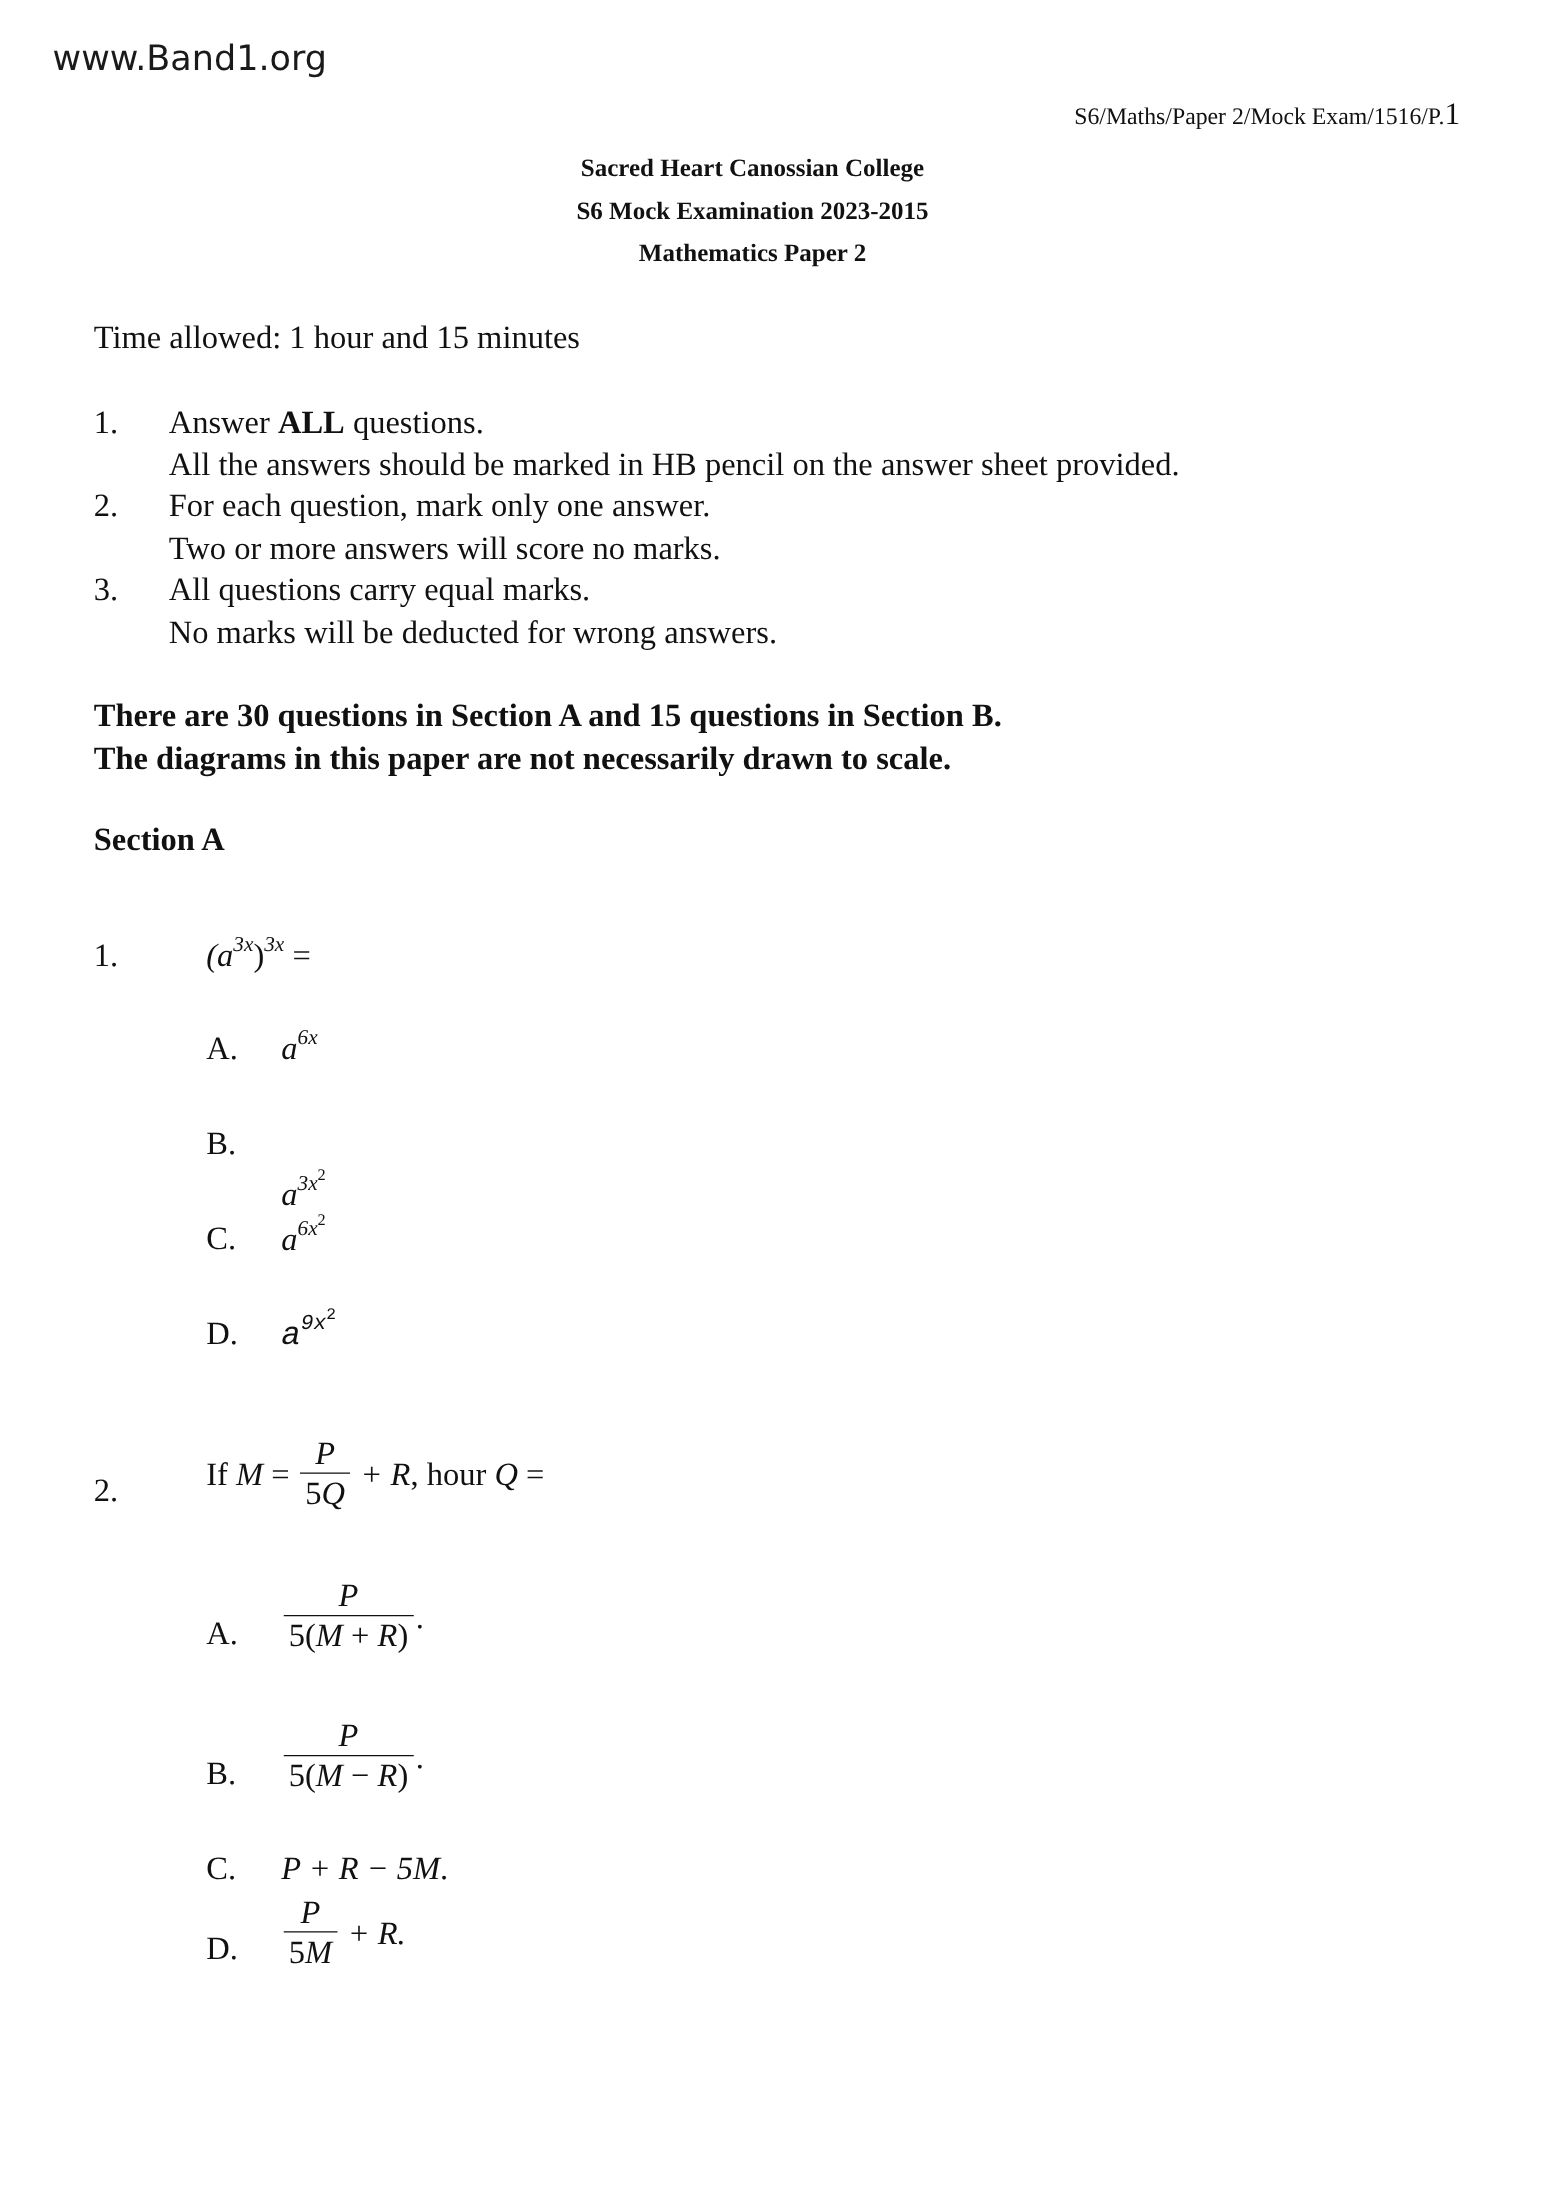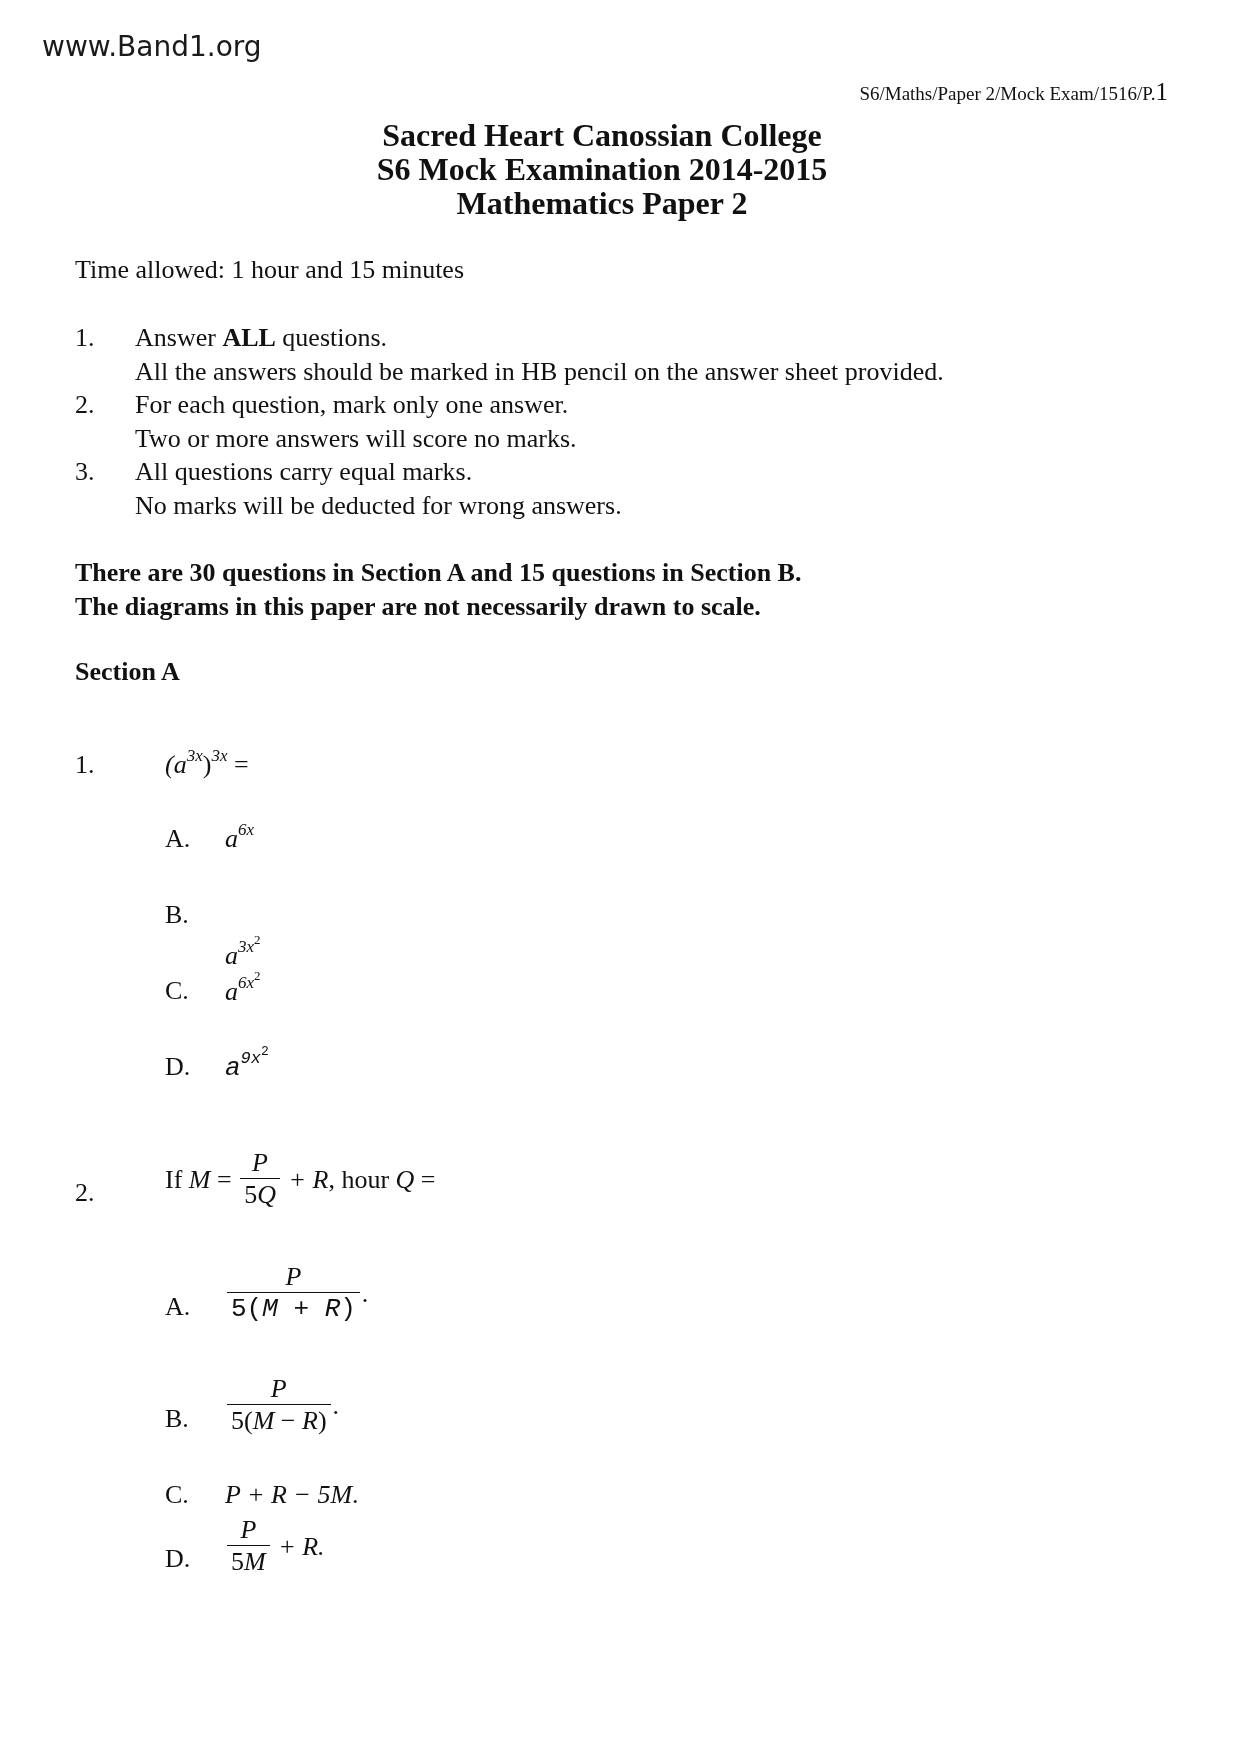--- a/index.html
+++ b/index.html
@@ -1,20 +1,20 @@
 <!DOCTYPE html>
 <html><head>
 <meta charset="utf-8">
 <style>
   html, body { margin: 0; padding: 0; background: #ffffff; }
   body { width: 1240px; height: 1754px; position: relative; overflow: hidden; color: #111; }
   .watermark { position: absolute; left: 42px; top: 30px; font-family: "DejaVu Sans", "Liberation Sans", sans-serif; font-size: 28px; color: #1a1a1a; }
   .ref { position: absolute; right: 72px; top: 78px; font-family: "Liberation Serif", serif; font-size: 19px; }
   .ref .pg { font-size: 25px; }
-  .title-block { position: absolute; left: 0; width: 1204px; top: 118px; text-align: center; font-family: "Liberation Serif", serif; font-weight: bold; font-size: 32px; line-height: 34px; }
+  .title-block { position: absolute; left: 0; width: 1204px; top: 118px; text-align: center; font-family: "Liberation Serif", serif; font-weight: bold; font-size: 20px; line-height: 34px; }
   .title-block div { position: relative; left: 0; }
   .time { position: absolute; left: 75px; top: 255px; font-family: "Liberation Serif", serif; font-size: 26px; }
   .instr { position: absolute; left: 75px; top: 321px; font-family: "Liberation Serif", serif; font-size: 26px; line-height: 33.6px; }
   .instr .row { display: flex; }
   .instr .num { width: 60px; }
   .notes { position: absolute; left: 75px; top: 556px; font-family: "Liberation Serif", serif; font-weight: bold; font-size: 26px; line-height: 34px; }
   .section { position: absolute; left: 75px; top: 657px; font-family: "Liberation Serif", serif; font-weight: bold; font-size: 26px; }
   .q { position: absolute; font-family: "Liberation Serif", serif; font-size: 26px; }
   .qnum { position: absolute; left: 75px; }
   .opt-letter { position: absolute; left: 165px; font-family: "Liberation Serif", serif; font-size: 26px; }
@@ -30,21 +30,21 @@
 </style>
 </head>
 <body>
 
 <div class="watermark">www.Band1.org</div>
 
 <div class="ref"><span>S6/Maths/Paper 2/Mock Exam/1516/P.</span><span class="pg">1</span></div>
 
 <div class="title-block">
   <div>Sacred Heart Canossian College</div>
-  <div>S6 Mock Examination 2014-2015</div>
+  <div>S6 Mock Examination 2023-2015</div>
   <div>Mathematics Paper 2</div>
 </div>
 
 <div class="time">Time allowed: 1 hour and 15 minutes</div>
 
 <div class="instr">
   <div class="row">
     <span class="num">1.</span>
     <span><span>Answer </span><b>ALL</b><span> questions.</span></span>
   </div>
@@ -112,21 +112,21 @@
       </span>
     <span class="math" style="white-space:pre;"> + R</span><span style="white-space:pre;">, hour </span><span class="math">Q</span><span style="white-space:pre;"> =</span>
   </div>
 
   <div>
     <div class="opt-letter" style="top:1292px;">A.</div>
     <div class="optexpr" style="top:1262px; display:flex; align-items:center;">
       <span class="frac">
           <span class="n math">P</span>
           <span class="bar"></span>
-          <span class="d math" style="font-style:normal;font-family:Liberation Mono, monospace;">5(<i>M</i> + <i>R</i>)</span>
+          <span class="d math" style="font-style:normal;">5(<i>M</i> + <i>R</i>)</span>
         </span>
         <span>.</span>
     </div>
   </div>
   <div>
     <div class="opt-letter" style="top:1404px;">B.</div>
     <div class="optexpr" style="top:1374px; display:flex; align-items:center;">
       <span class="frac">
           <span class="n math">P</span>
           <span class="bar"></span>

